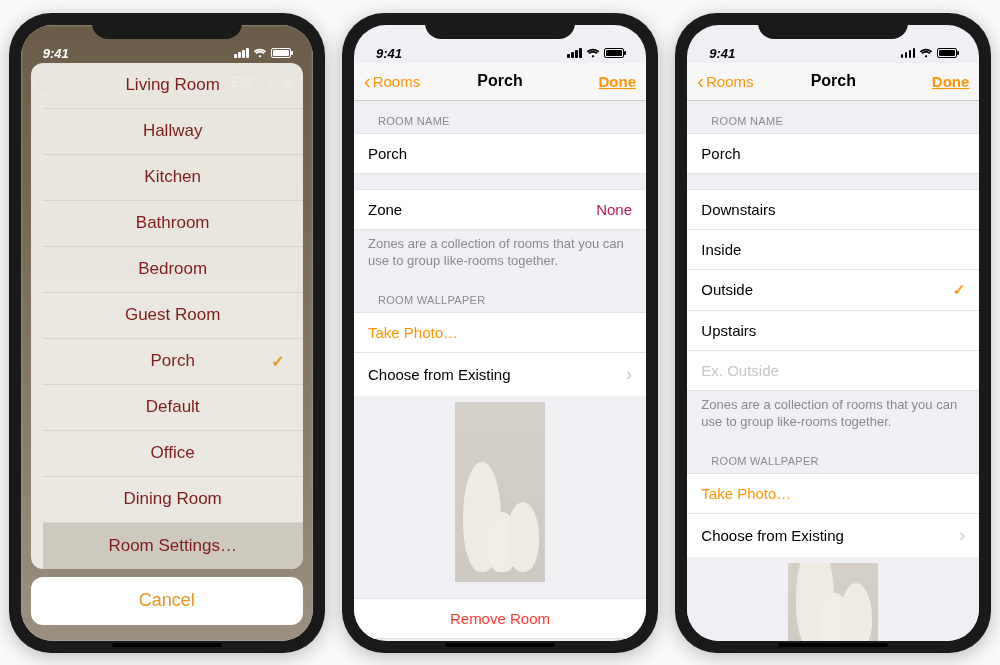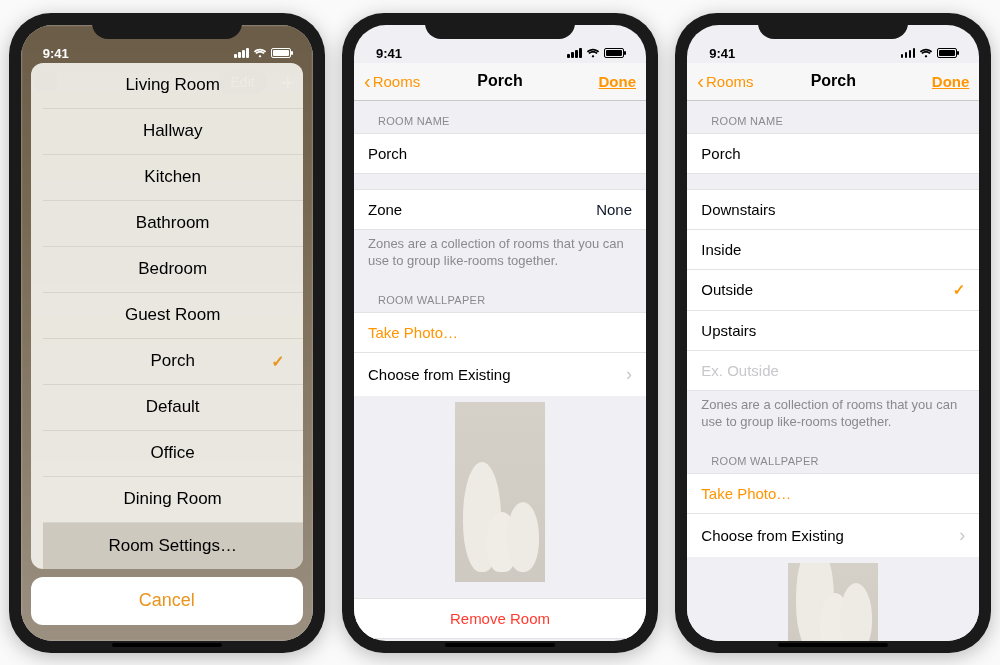--- a/index.html
+++ b/index.html
@@ -51,20 +51,21 @@
   }
   .statusbar {
     height: 38px;
     display: flex;
     justify-content: space-between;
     align-items: flex-end;
     padding: 0 22px 2px;
     font-size: 13px;
     font-weight: 600;
     color: #000;
+    font-style: italic;
   }
   .statusbar .right { display: flex; gap: 4px; align-items: center; }
 
   
   .p1-bg {
     position: absolute; inset: 0;
     background: linear-gradient(#7a6a52 0%, #8c7c60 30%, #c4b9a9 100%);
     filter: blur(1px);
   }
   .p1-bg-dim {
@@ -98,21 +99,21 @@
   .as-group {
     background: rgba(240,238,232,.94);
     border-radius: 12px;
     overflow: hidden;
     margin-bottom: 8px;
   }
   .as-row {
     height: 46px;
     display: flex; align-items: center; justify-content: center;
     font-size: 17px;
-    color: #000000;
+    color: #7f1d1d;
     border-bottom: 1px solid rgba(0,0,0,.08);
     position: relative;
     margin-left: 12px;
   }
   .as-row:last-child { border-bottom:none; }
   .as-row.selected::after {
     content:"✓"; position:absolute; right:18px;
     color:#e8951e; font-size:16px; font-weight:bold;
   }
   .as-row.settings { background: rgba(200,195,185,.85); }
@@ -152,21 +153,21 @@
   .cell {
     background:#fff;
     border-top:1px solid #e3e3e6;
     border-bottom:1px solid #e3e3e6;
     padding: 11px 14px;
     font-size: 15px;
     display:flex; justify-content:space-between; align-items:center;
     margin-bottom:-1px;
   }
   .cell + .cell { border-top:1px solid #e3e3e6; }
-  .cell .value { color:#0f172a; }
+  .cell .value { color:#be185d; }
   .chevron { color:#c7c7cc; font-size:18px; margin-left:8px; }
   .orange { color:#ff9500; }
   .red { color:#ff3b30; justify-content:center; }
   .placeholder { color:#c7c7cc; }
   .checked::after {
     content:"✓"; color:#ff9500; font-weight:bold; margin-left:auto;
   }
   .wallpaper-preview {
     display:flex; justify-content:center;
     background:#efeff4;

